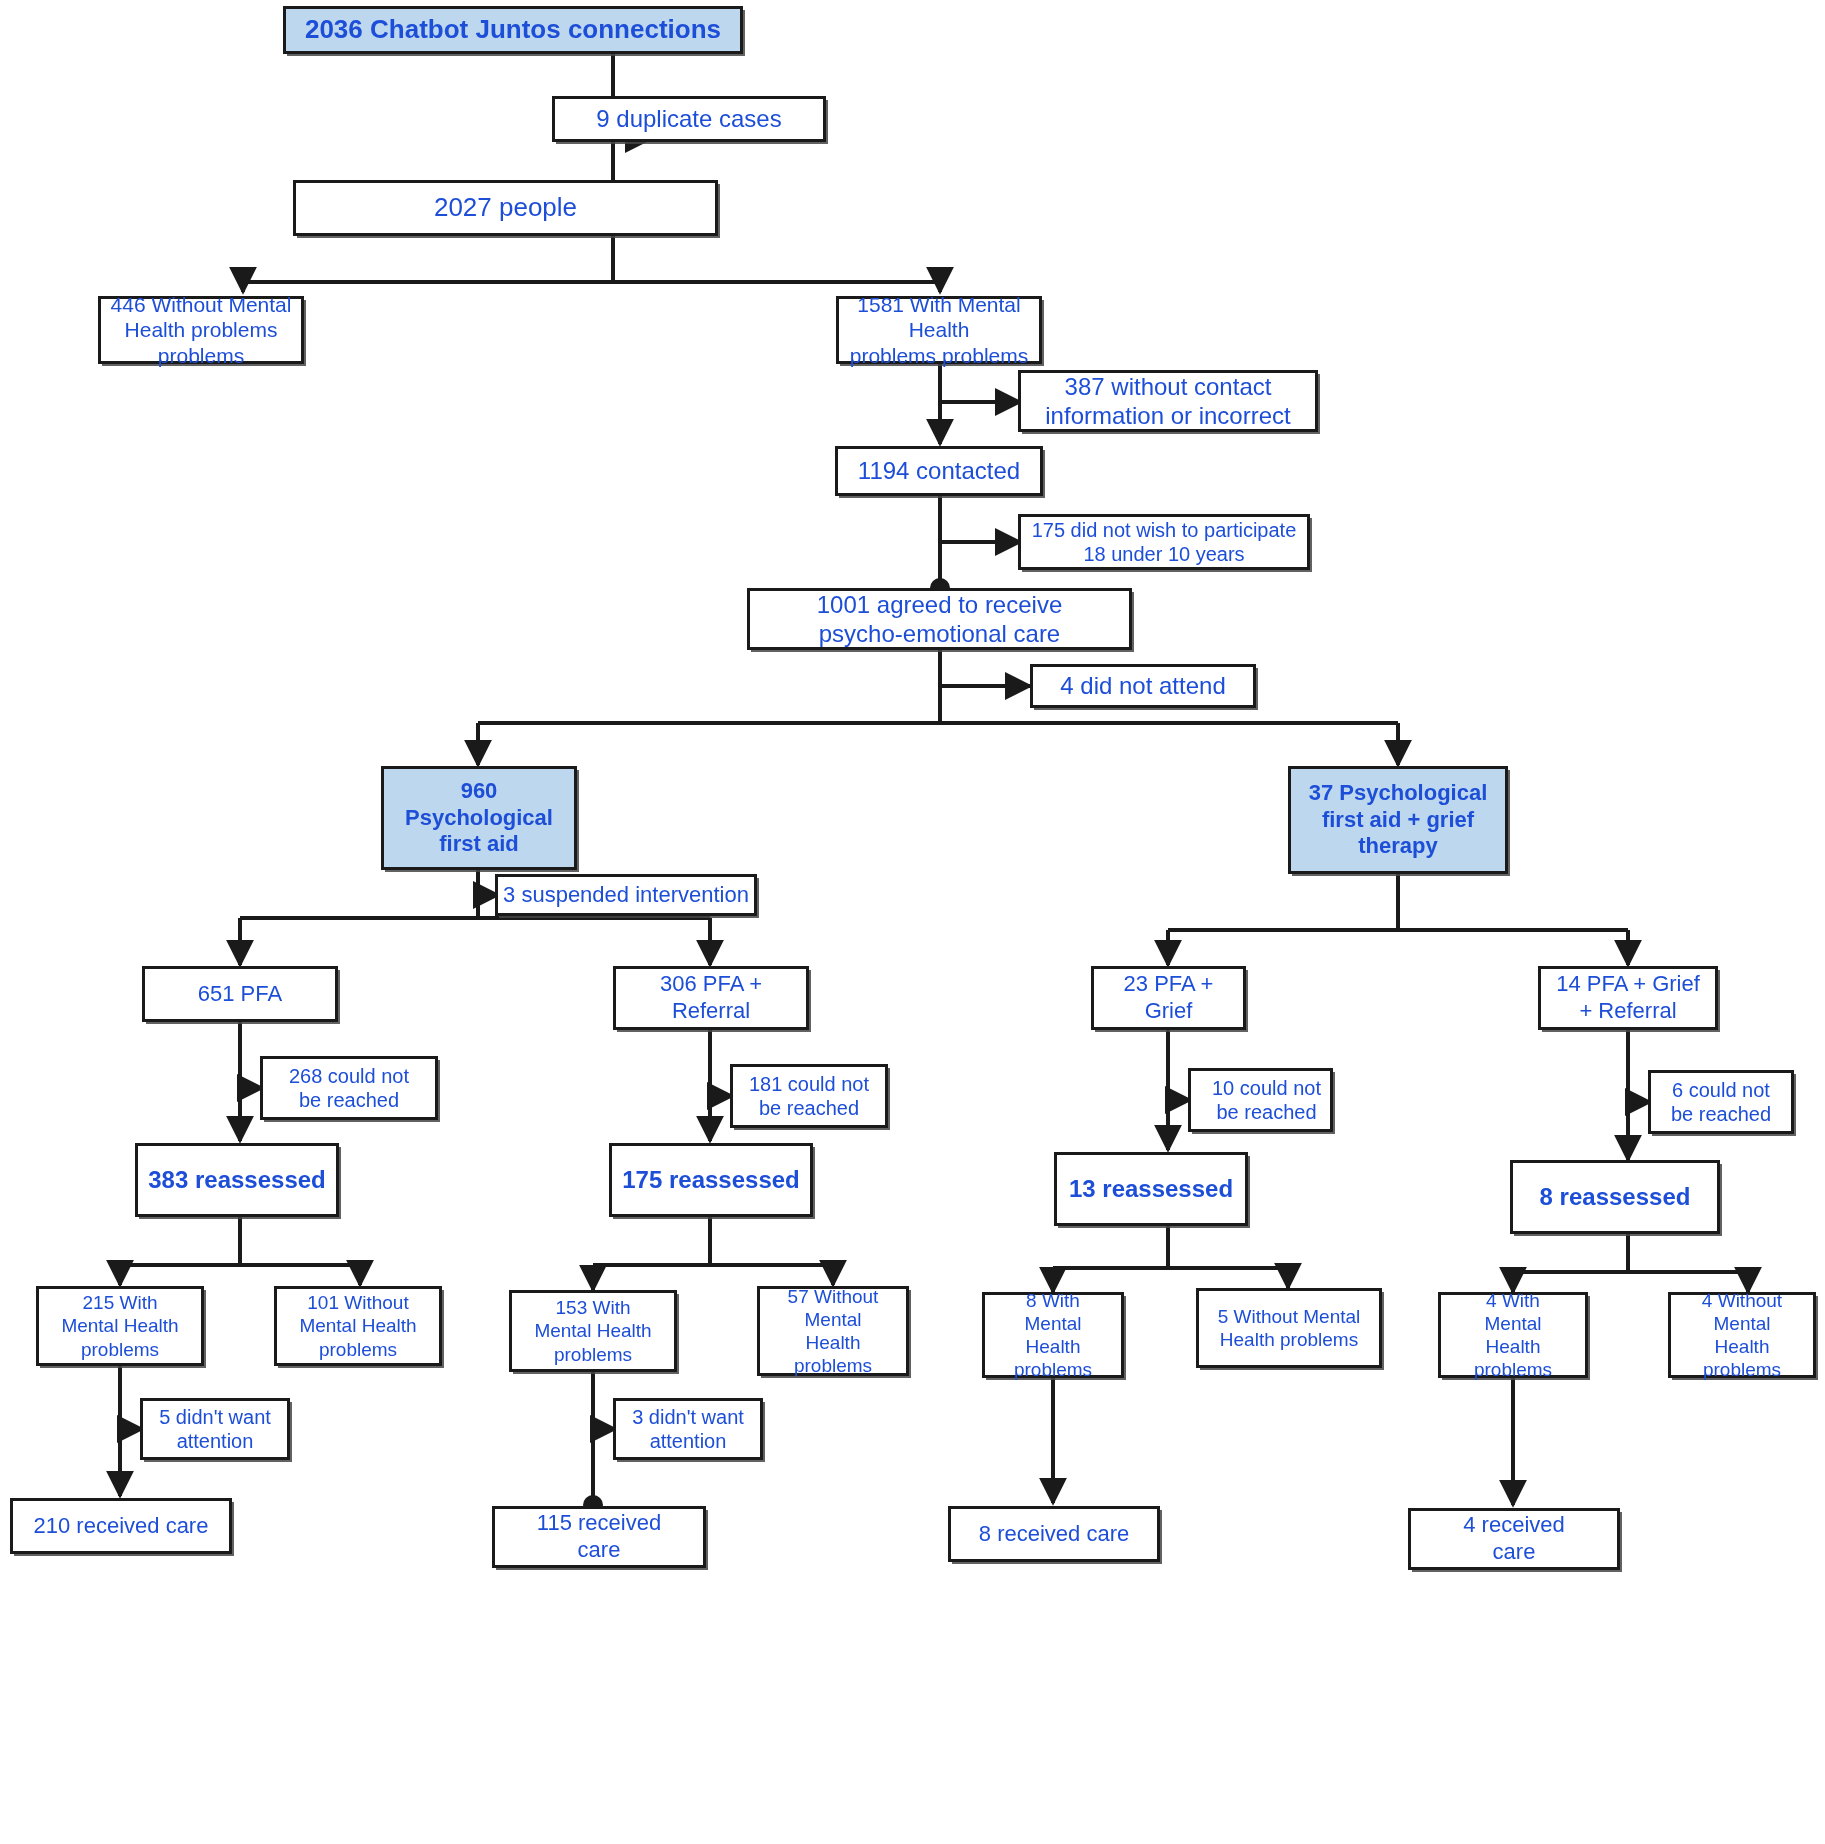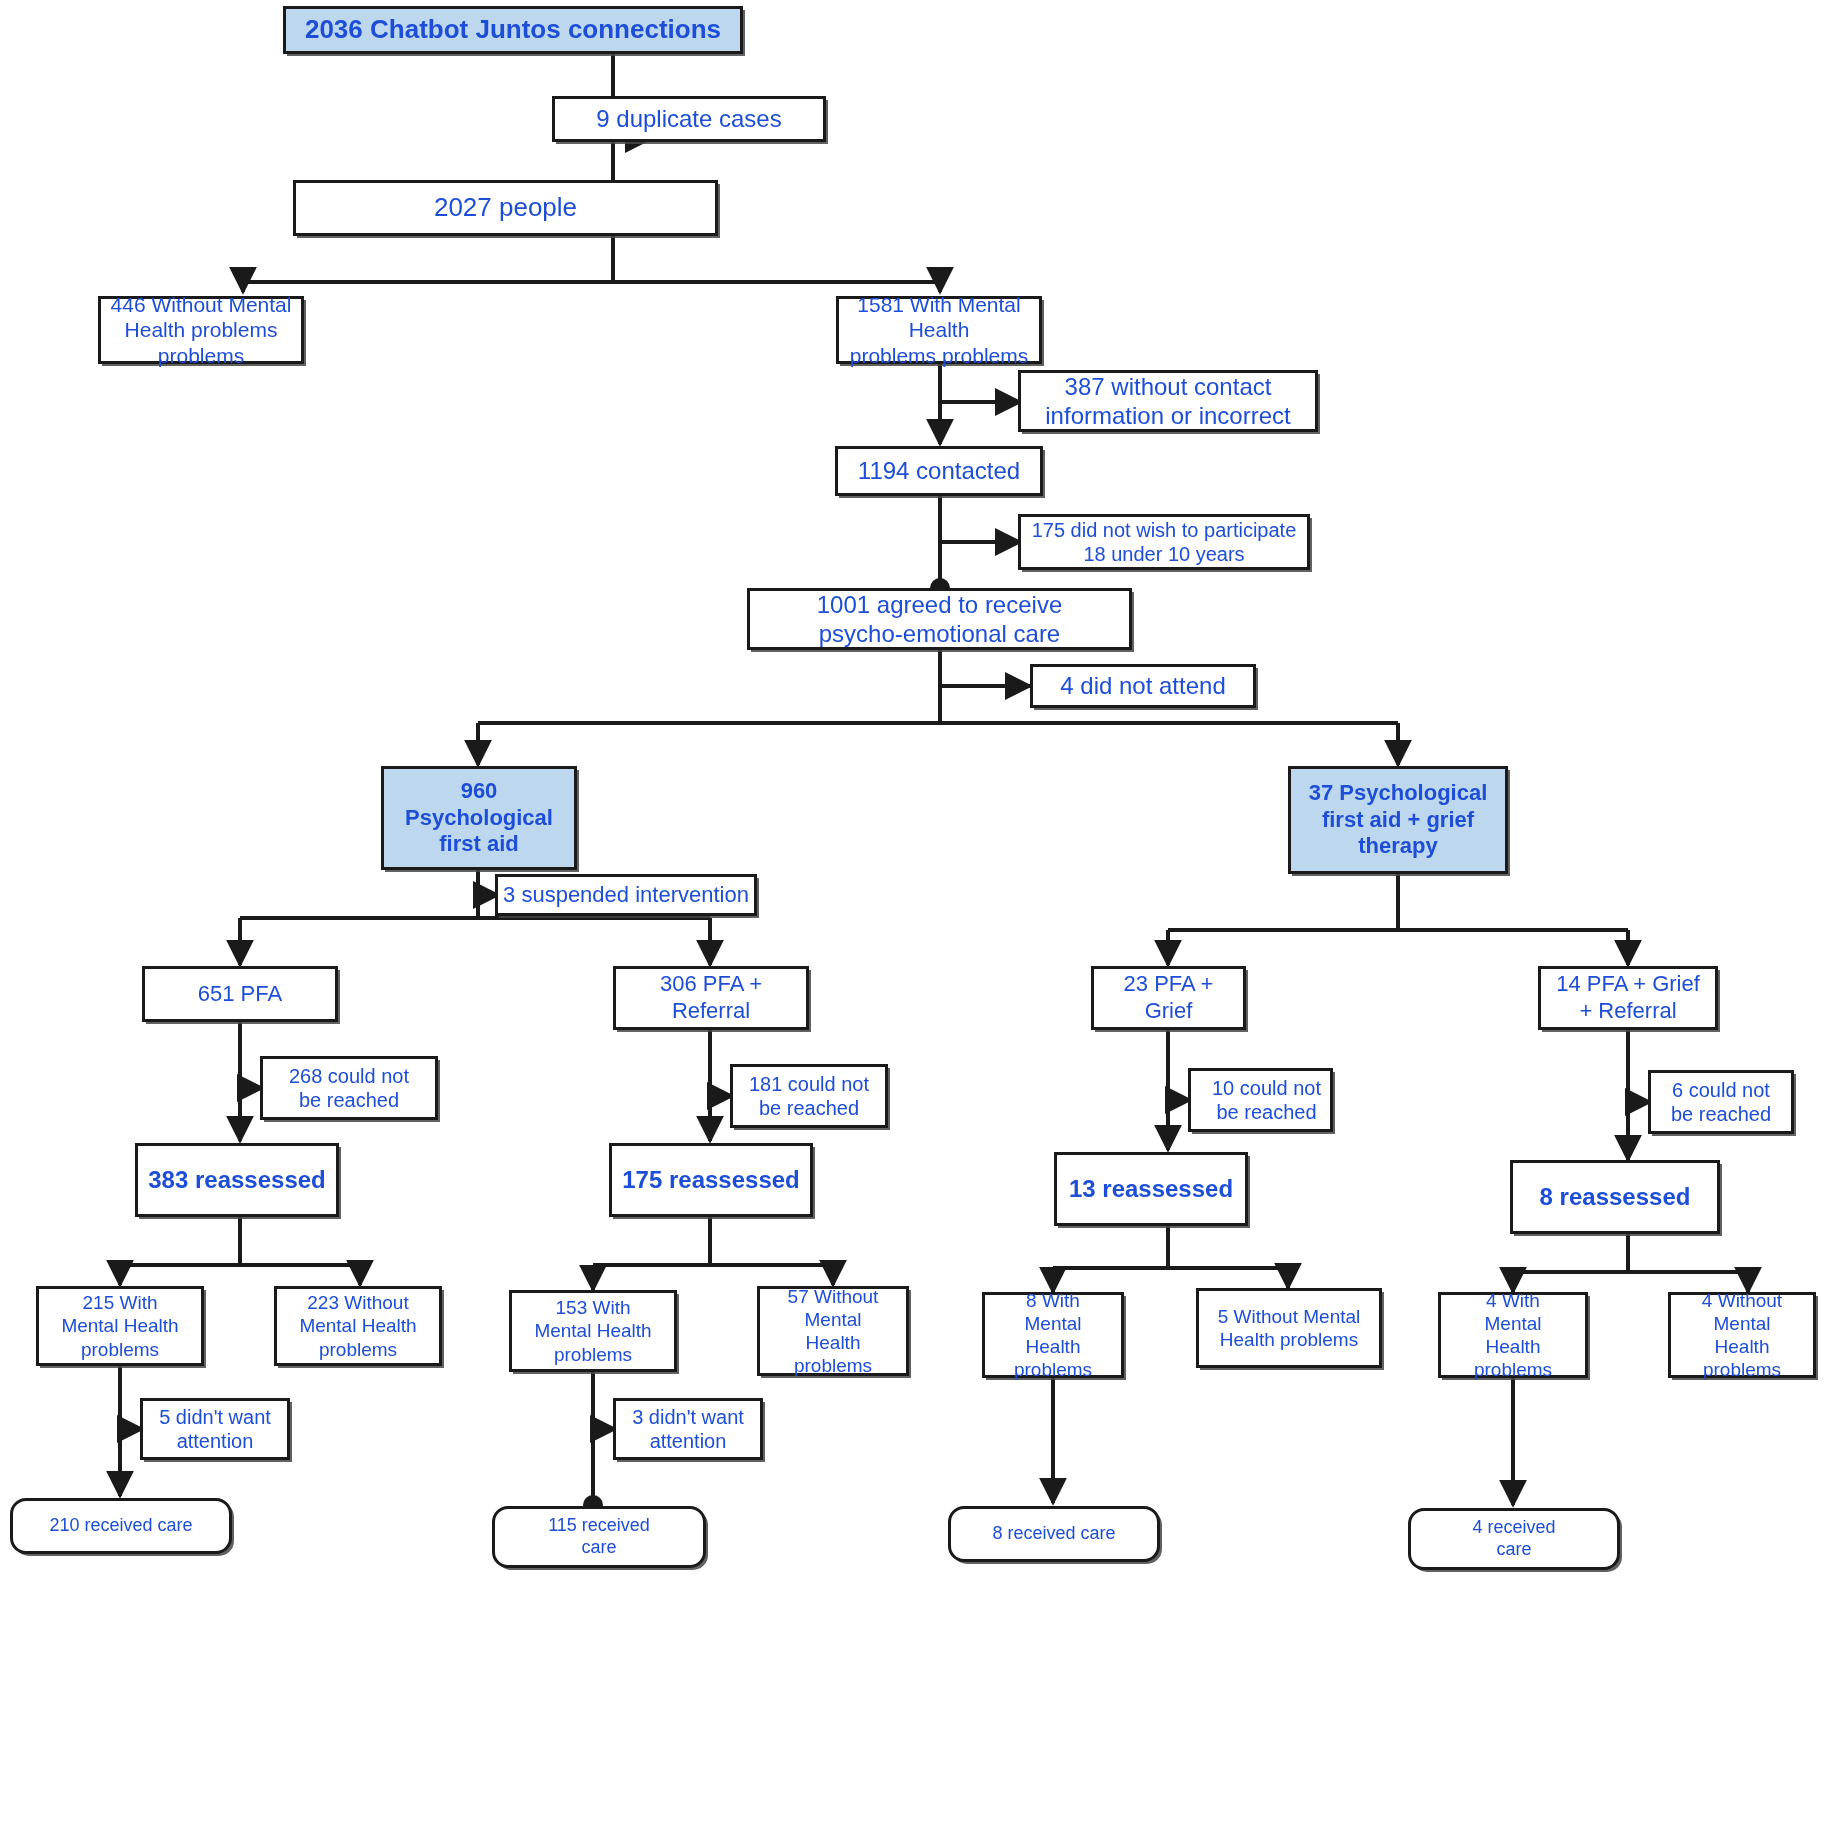--- a/index.html
+++ b/index.html
@@ -37,21 +37,21 @@
   }
   .node.blue {
     background: #bdd7ee;
     font-weight: bold;
     border-color: #1a1a1a;
   }
   .node.bold { font-weight: bold; }
   .node span { display: block; width: 100%; white-space: pre-line; }
   .fs-26 { font-size: 26px; }
   .fs-24 { font-size: 24px; }
-  .fs-23 { font-size: 18px; border-radius: 16px; }
+  .fs-23 { font-size: 22px; }
   .fs-22 { font-size: 22px; }
   .fs-21 { font-size: 21px; }
   .fs-20 { font-size: 20px; }
   .fs-19 { font-size: 19px; }
 </style>
 </head>
 <body>
 
 <div id="canvas">
 
@@ -259,21 +259,21 @@
     <span>8 reassessed</span>
   </div>
 
   <div class="node fs-19" style="left:36px; top:1286px; width:168px; height:80px;">
     <span>215 With
 Mental Health
 problems</span>
   </div>
 
   <div class="node fs-19" style="left:274px; top:1286px; width:168px; height:80px;">
-    <span>223 Without
+    <span>101 Without
 Mental Health
 problems</span>
   </div>
 
   <div class="node fs-19" style="left:509px; top:1290px; width:168px; height:82px;">
     <span>153 With
 Mental Health
 problems</span>
   </div>
 

